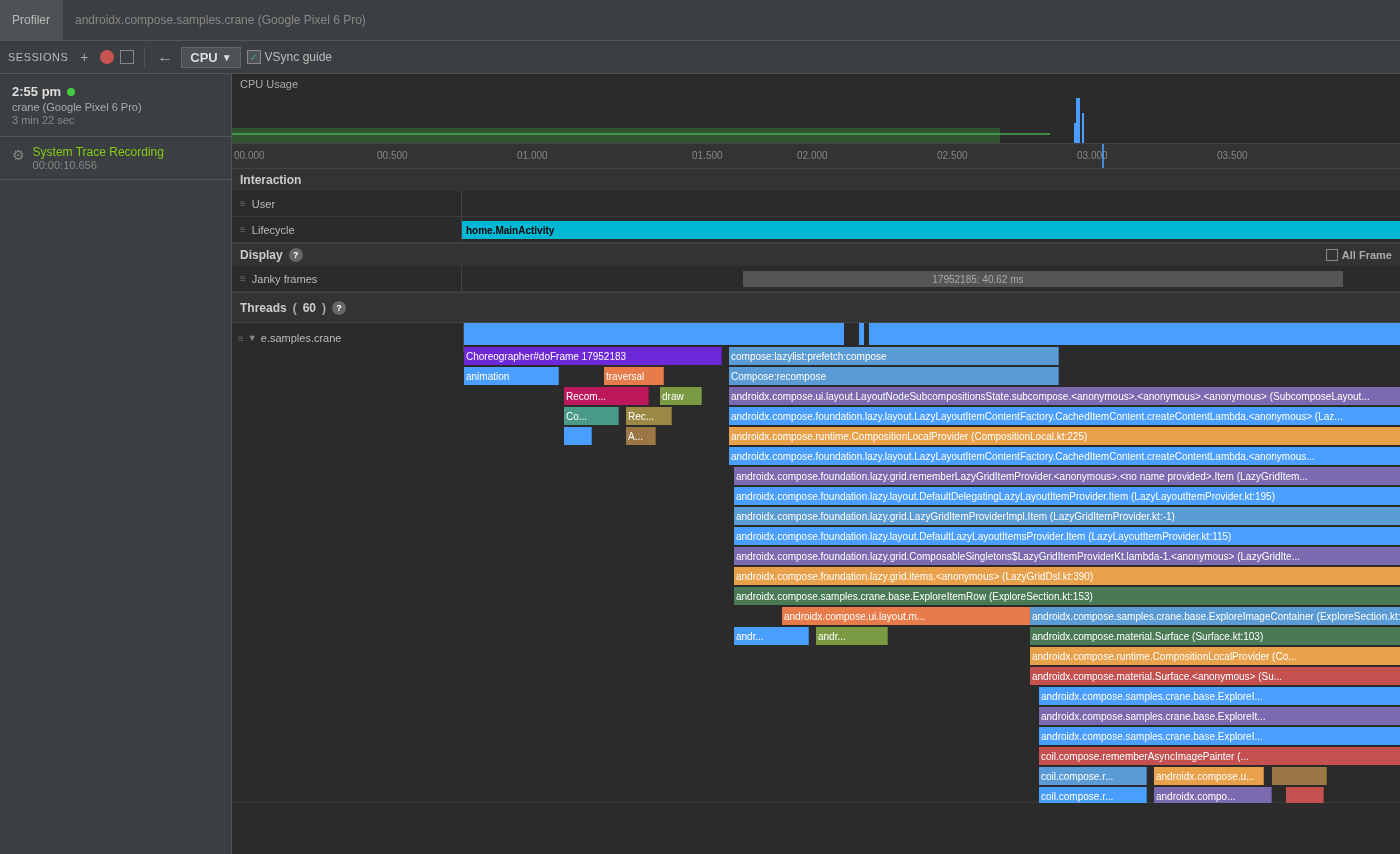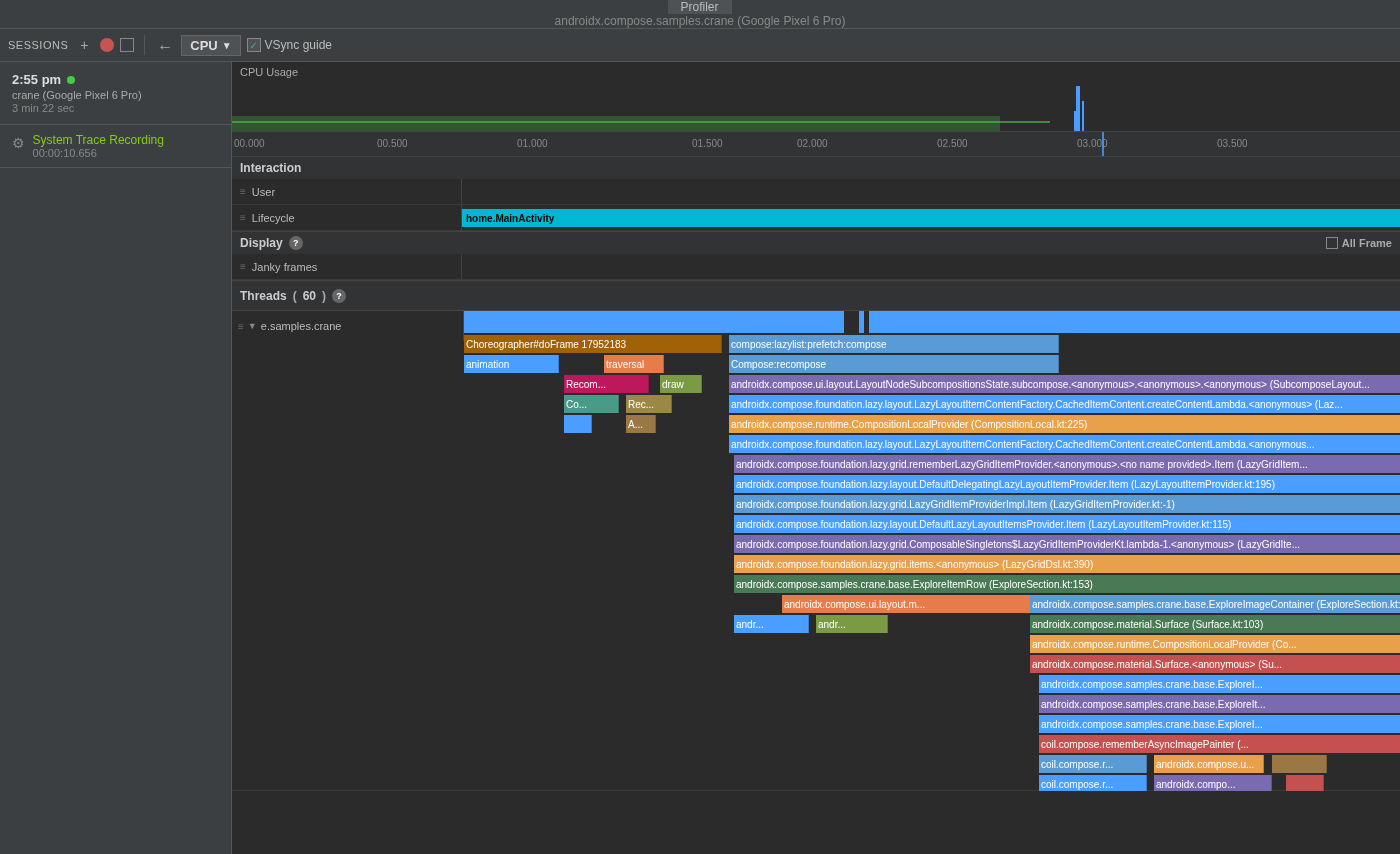--- a/index.html
+++ b/index.html
@@ -3,23 +3,22 @@
   <meta charset="utf-8">
   <style>
     * { box-sizing: border-box; margin: 0; padding: 0; }
     body { background: #2b2b2b; color: #ccc; font-family: 'Segoe UI', Arial, sans-serif; font-size: 12px; overflow: hidden; width: 1400px; height: 854px; }
 
     
     #title-bar {
       display: flex;
       align-items: center;
       background: #3c3f41;
-      height: 29px;
+      height: 41px;
       border-bottom: 1px solid #555;
-      flex-direction: column;
     }
     #title-bar .tab-active {
       background: #4e5254;
       padding: 0 12px;
       height: 100%;
       display: flex;
       align-items: center;
       font-size: 12px;
       color: #bbb;
       border-right: 1px solid #555;
@@ -456,20 +455,24 @@
         <div class="all-frames-label">
           <div class="small-checkbox"></div>
           <span>All Frame</span>
         </div>
       </div>
       <div class="track-row">
         <div class="track-label">
           <span class="hamburger">≡</span>
           <span>Janky frames</span>
         </div>
+        <div class="track-content" style="position:relative;">
+          <div class="janky-bar" style="left:30%;width:600px;"></div>
+          <span class="janky-label-text" style="left:55%;">17952185: 40.62 ms</span>
+        </div>
       </div>
     </div>
 
     <div id="threads-section">
       <div class="threads-header">
         <span>Threads</span>
         <span style="color:#aaa;font-size:12px;">(</span>
           <span>60</span>
           <span style="color:#aaa;font-size:12px;">)</span>
         <div class="question-badge">?</div>
@@ -481,21 +484,21 @@
           <span class="triangle">▼</span>
           <span>e.samples.crane</span>
         </div>
 
         <div id="flame-area" style="flex:1;height:480px;position:relative;overflow:hidden;">
 
           <div style="position:absolute;top:0;left:0;height:22px;width:380px;background:#4a9eff;z-index:2;display:flex;align-items:center;padding-left:2px;"></div>
           <div style="position:absolute;top:0;left:395px;height:22px;width:5px;background:#4a9eff;z-index:2;"></div>
           <div style="position:absolute;top:0;left:405px;height:22px;width:620px;background:#4a9eff;z-index:2;"></div>
 
-          <div class="flame-row" style="top:24px;left:0;width:258px;background:#a16207;z-index:1;">Choreographer#doFrame 17952183</div>
+          <div class="flame-row" style="top:24px;left:0;width:258px;background:#6d28d9;z-index:1;">Choreographer#doFrame 17952183</div>
 
           <div class="flame-row" style="top:24px;left:265px;width:330px;background:#5b9bd5;z-index:1;">compose:lazylist:prefetch:compose</div>
 
           <div class="flame-row" style="top:44px;left:0;width:95px;background:#4a9eff;z-index:1;">animation</div>
           <div class="flame-row" style="top:44px;left:140px;width:60px;background:#e87b4a;z-index:1;">traversal</div>
 
           <div class="flame-row" style="top:44px;left:265px;width:330px;background:#5b9bd5;z-index:1;">Compose:recompose</div>
 
           <div class="flame-row" style="top:64px;left:100;width:85px;background:#be185d;z-index:1;left:100px;">Recom...</div>
           <div class="flame-row" style="top:64px;left:196px;width:42px;background:#7a9a44;z-index:1;">draw</div>

